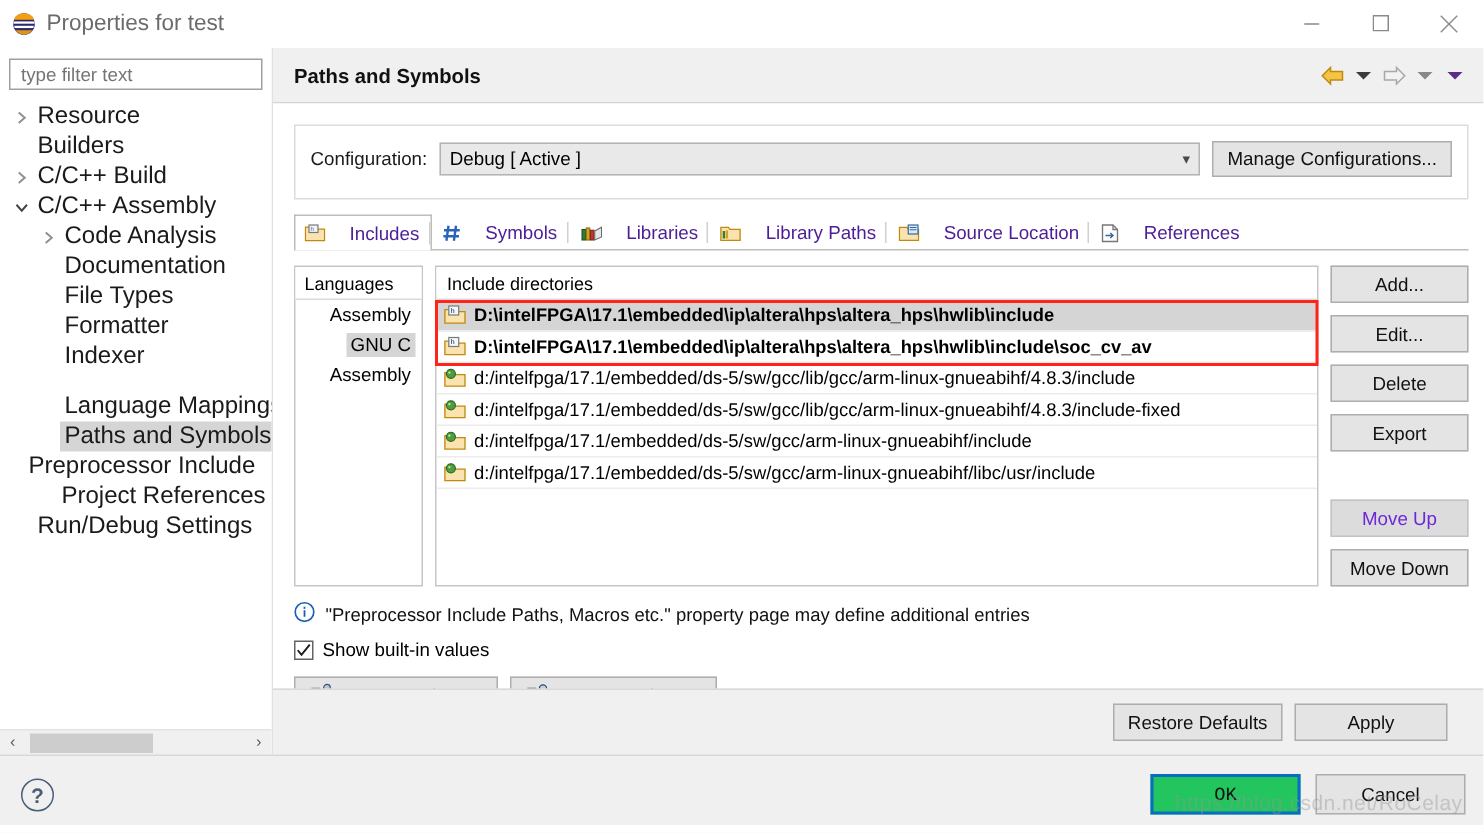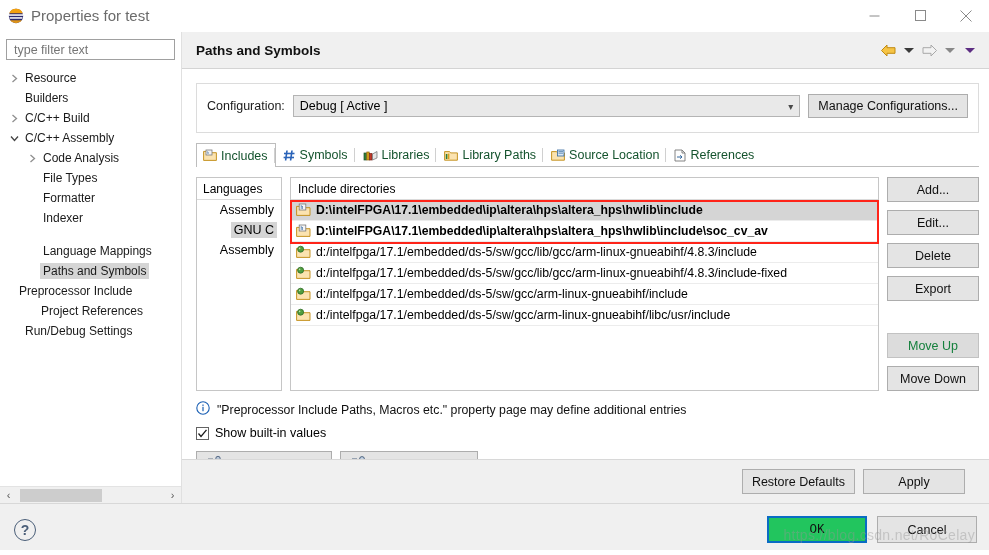--- a/index.html
+++ b/index.html
@@ -87,21 +87,21 @@
   }
   .tree {
     flex: 1 1 auto;
     overflow: hidden;
     padding-top: 4px;
   }
   .tree-row {
     height: 20px;
     display: flex;
     align-items: center;
-    font-size: 12px;
+    font-size: 16px;
     color: #1a1a1a;
     white-space: nowrap;
   }
   .tree-row .twisty {
     width: 16px;
     flex: 0 0 16px;
     display: flex;
     align-items: center;
     justify-content: center;
     color: #8f8f8f;
@@ -233,39 +233,39 @@
     font-size: 12.5px;
     color: #111;
     padding: 0 9px;
     height: 24px;
     display: inline-flex;
     align-items: center;
     justify-content: center;
     white-space: nowrap;
     cursor: default;
   }
-  .btn.disabled { color: #15803d; background: #dcdcdc; border-color: #c2c2c2; }
+  .btn.disabled { color: #6d28d9; background: #dcdcdc; border-color: #c2c2c2; }
 
   
   .tabs {
     display: flex;
     align-items: flex-end;
     height: 24px;
     flex: 0 0 24px;
     border-bottom: 1px solid #bdbdbd;
     margin-bottom: 0;
   }
   .tab {
     display: flex;
     align-items: center;
-    gap: 4px;
+    gap: 16px;
     height: 23px;
     padding: 0 7px 0 6px;
     font-size: 12.5px;
-    color: #14532d;
+    color: #4c1d95;
     border: 1px solid transparent;
     border-bottom: none;
     position: relative;
     white-space: nowrap;
   }
   .tab.active {
     background: #ffffff;
     border-color: #bdbdbd;
     font-weight: normal;
     height: 24px;
@@ -531,20 +531,24 @@
             </span>
             <span class="tree-label">C/C++ Assembly</span>
           </div>
           <div class="tree-row" style="padding-left: 24px;">
             <span class="twisty">
               <svg width="9" height="9" viewBox="0 0 9 9">
                 <path d="M2.5 1 L6.5 4.5 L2.5 8" fill="none" stroke="#8f8f8f" stroke-width="1.3"></path>
               </svg>
             </span>
             <span class="tree-label">Code Analysis</span>
+          </div>
+          <div class="tree-row" style="padding-left: 24px;">
+            <span class="twisty"></span>
+            <span class="tree-label">Documentation</span>
           </div>
           <div class="tree-row" style="padding-left: 24px;">
             <span class="twisty"></span>
             <span class="tree-label">File Types</span>
           </div>
           <div class="tree-row" style="padding-left: 24px;">
             <span class="twisty"></span>
             <span class="tree-label">Formatter</span>
           </div>
           <div class="tree-row" style="padding-left: 24px;">

